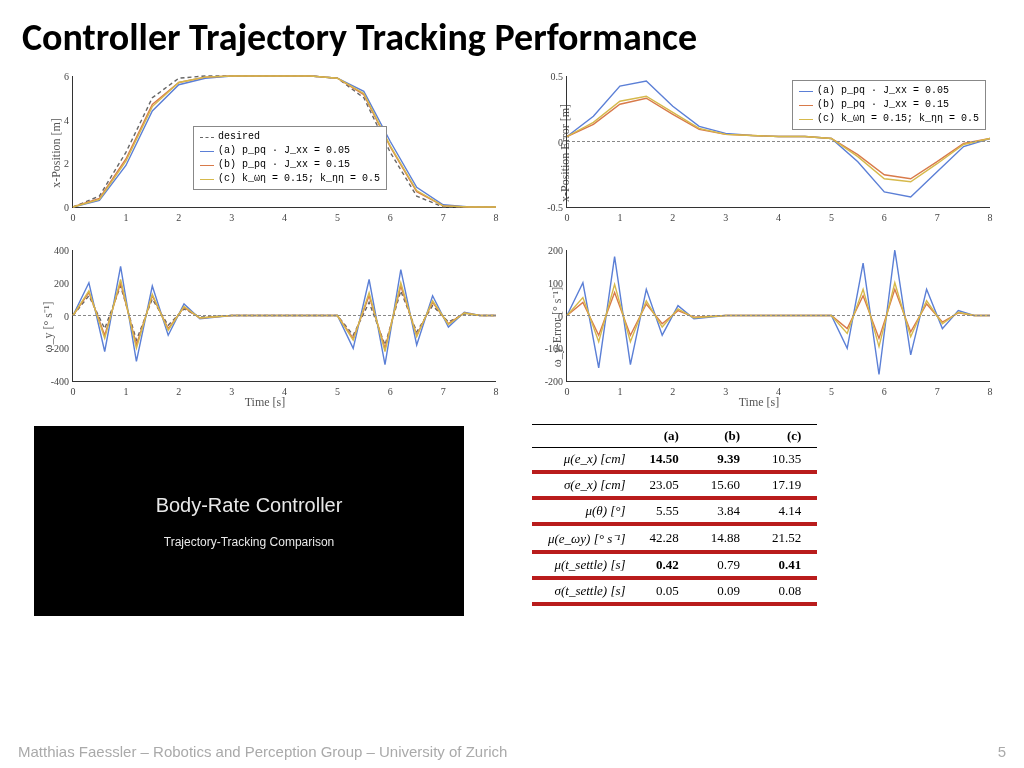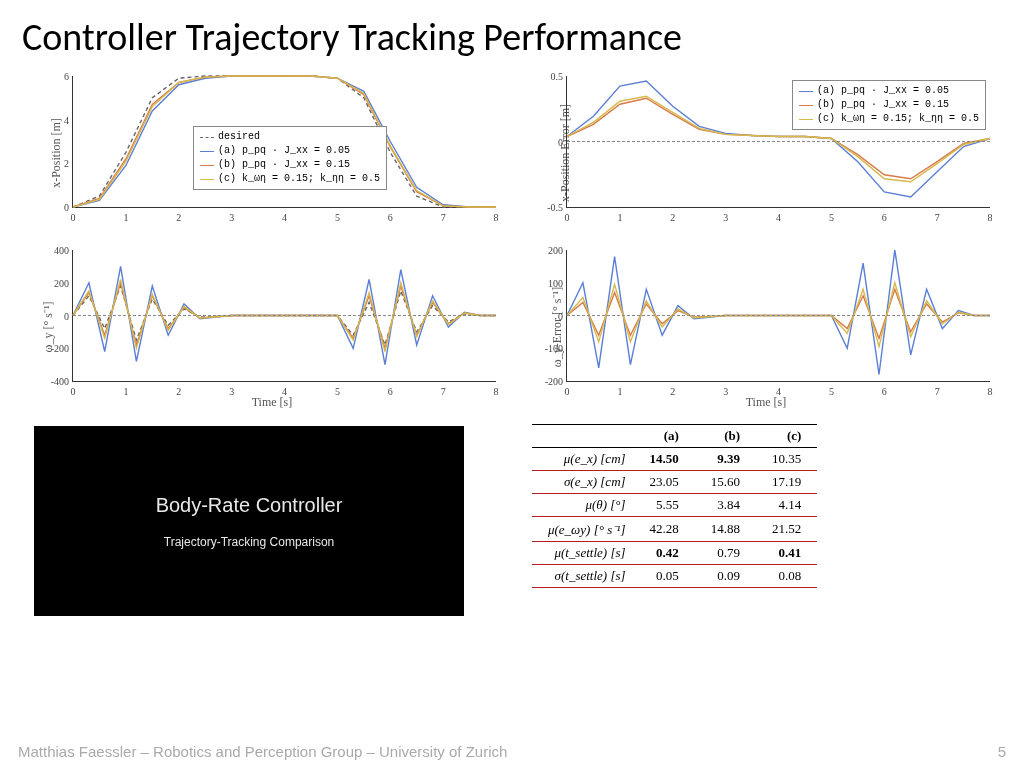--- a/index.html
+++ b/index.html
@@ -1,37 +1,37 @@
 <!DOCTYPE html>
 <html><head>
 <meta charset="utf-8">
 <style>
   * { margin:0; padding:0; box-sizing:border-box; }
   body { width:1024px; height:768px; background:#fff; font-family:Calibri,Arial,sans-serif; color:#000; overflow:hidden; position:relative; }
-  .title { font-size:38px; font-weight:400; padding:14px 22px 8px; }
+  .title { font-size:38px; font-weight:700; padding:14px 22px 8px; }
   .grid { display:grid; grid-template-columns:1fr 1fr; grid-template-rows:170px 170px 210px; gap:4px 20px; padding:0 28px; }
   .chart { position:relative; }
   .ylabel { position:absolute; left:-6px; top:50%; transform:translateY(-50%) rotate(-90deg); transform-origin:center; font-size:12px; font-family:'Times New Roman',serif; color:#555; white-space:nowrap; }
-  .xlabel { position:absolute; bottom:2px; left:50%; transform:translateX(-50%); font-size:12px; font-family:'Times New Roman',serif; color:#555;margin-left:7px; }
+  .xlabel { position:absolute; bottom:2px; left:50%; transform:translateX(-50%); font-size:12px; font-family:'Times New Roman',serif; color:#555; }
   .plot { position:absolute; left:44px; right:6px; top:8px; bottom:30px; border-left:1px solid #333; border-bottom:1px solid #333; }
   .xtick { position:absolute; bottom:-16px; font-size:10px; color:#444; transform:translateX(-50%); font-family:'Times New Roman',serif; }
   .ytick { position:absolute; left:-28px; font-size:10px; color:#444; transform:translateY(50%); font-family:'Times New Roman',serif; text-align:right; width:24px; }
   .legend { position:absolute; background:#fff; border:1px solid #888; font-size:10px; font-family:'Times New Roman',serif; padding:3px 6px; line-height:1.4; }
   .legend-row { display:flex; align-items:center; gap:4px;font-family:Liberation Mono, monospace; }
   .legend-line { width:14px; height:0; border-top:1.5px solid; }
   svg.curves { position:absolute; left:0; top:0; width:100%; height:100%; overflow:visible; }
   .video { background:#000; color:#e8e8e8; margin:10px 0 0 6px; width:430px; height:190px; display:flex; flex-direction:column; align-items:center; justify-content:center; gap:18px; }
   .video-title { font-size:20px; font-family:Arial,sans-serif; font-weight:300; }
   .video-sub { font-size:12px; font-family:Arial,sans-serif; font-weight:300; }
   .table-wrap { padding:8px 0 0 10px; }
   table { border-collapse:collapse; font-family:'Times New Roman',serif; font-size:13px; }
   th,td { padding:3px 16px; text-align:right; }
   th:first-child,td:first-child { text-align:right; padding-right:8px; }
   thead tr { border-top:1px solid #000; border-bottom:1px solid #000; }
-  tbody tr { border-bottom:1px solid #b91c1c; }
+  tbody tr { border-bottom:4px solid #b91c1c; }
   .bold { font-weight:bold; }
   .footer { position:absolute; bottom:8px; left:18px; right:18px; display:flex; justify-content:space-between; font-size:15px; color:#aaa; font-family:Arial,sans-serif; }
   .dashed-zero { position:absolute; left:0; right:0; border-top:1px dashed #888; }
 </style>
 </head>
 <body>
 
 <div class="title">Controller Trajectory Tracking Performance</div>
 
 <div class="grid">

